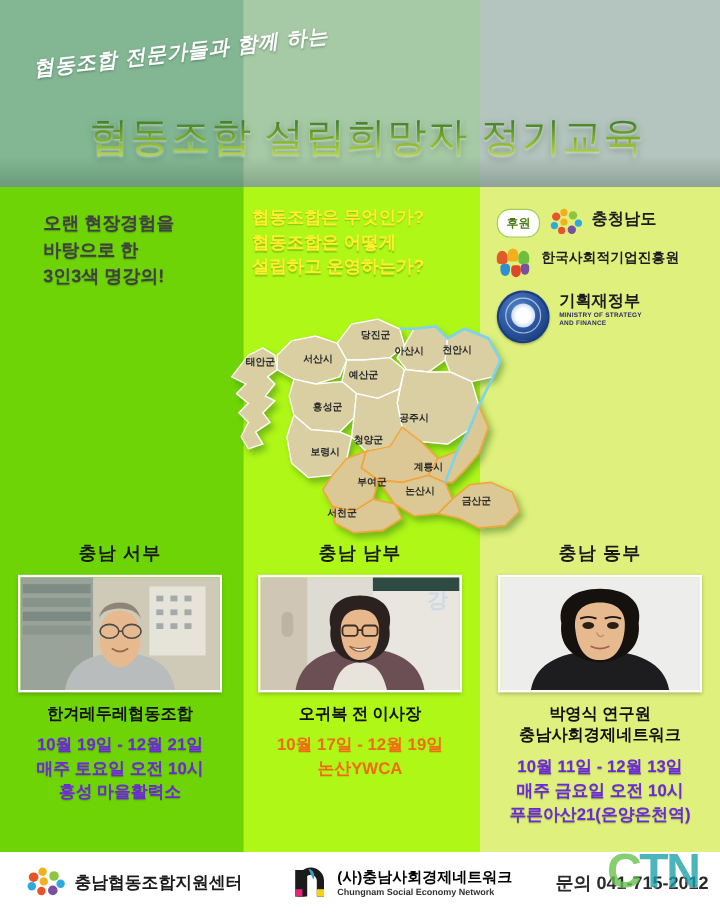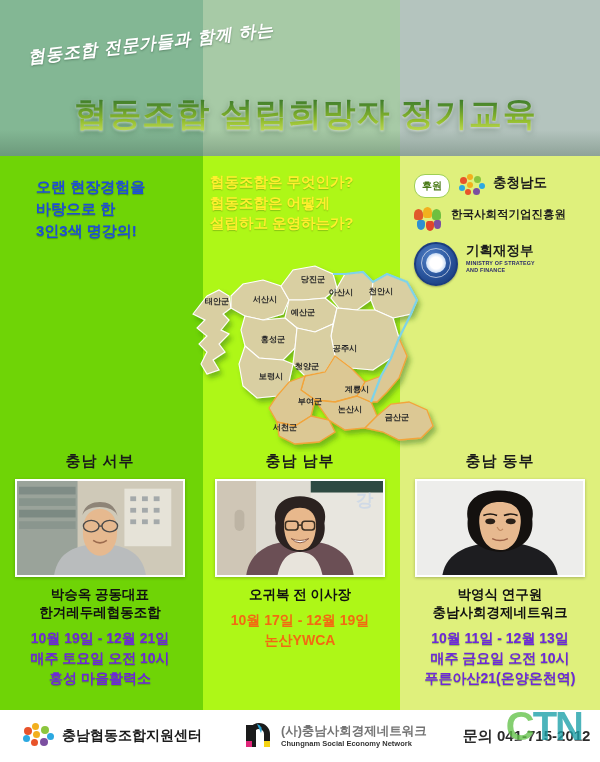--- a/index.html
+++ b/index.html
@@ -31,33 +31,33 @@
     font-size:17px;font-weight:700;color:#ffffff;
     letter-spacing:.5px;
     transform:rotate(-6.5deg);transform-origin:left center;
     text-shadow:0 1px 2px rgba(40,70,50,.45);
     font-style:italic;
     white-space:nowrap;
   }
 
   #main-title{
     position:absolute;left:0;right:0;top:92px;text-align:center;
-    font-size:33px;font-weight:700;letter-spacing:1px;
+    font-size:33px;font-weight:400;letter-spacing:1px;
     background:linear-gradient(to bottom,#2f6b2d 0%,#4e8a2c 28%,#8fbb2c 62%,#d6e96a 100%);
     -webkit-background-clip:text;background-clip:text;color:transparent;
     -webkit-text-fill-color:transparent;
     filter:drop-shadow(0 1px 1px rgba(255,255,255,.55)) drop-shadow(0 2px 3px rgba(30,60,35,.35));
     white-space:nowrap;
     margin-left:11px;
   }
 
   
   #promo{
     position:absolute;left:36px;top:176px;width:165px;
-    color:#1d4ed8;font-size:15px;font-weight:700;line-height:1.45;
+    color:#404040;font-size:15px;font-weight:700;line-height:1.45;
     text-shadow:0 1px 1px rgba(40,90,20,.45);
   }
 
   
   #question{
     position:absolute;left:210px;top:172px;width:200px;
     color:#ffef2e;font-size:14.5px;font-weight:700;line-height:1.42;
     text-shadow:0 1px 1px rgba(70,100,10,.35);
   }
 
@@ -134,21 +134,21 @@
   .ft-seg.s1{left:0;width:203px;background:#6fd406;}
   .ft-seg.s2{left:203px;width:197px;background:#aef717;}
   .ft-seg.s3{left:400px;right:0;background:#dff07c;}
 
   .ft-item{display:flex;align-items:center;}
   .ft-logo1{position:relative;width:34px;height:26px;margin-left:22px;margin-right:6px;flex:0 0 auto;}
   .ft-logo1 i{position:absolute;border-radius:50%;display:block;}
   .ft-text1{font-size:14px;font-weight:700;color:#1b1b1b;white-space:nowrap;}
 
   .ft-logo2{width:30px;height:30px;margin-left:42px;margin-right:7px;flex:0 0 auto;position:relative;}
-  .ft-t2a{font-size:12.5px;font-weight:700;color:#737373;white-space:nowrap;line-height:1.15;}
+  .ft-t2a{font-size:12.5px;font-weight:700;color:#000000;white-space:nowrap;line-height:1.15;}
   .ft-t2b{font-size:7.5px;font-weight:700;color:#333333;white-space:nowrap;}
 
   .ft-phone{margin-left:36px;font-size:15px;font-weight:700;color:#2a2a2a;white-space:nowrap;}
 
   #ctn{
     position:absolute;right:18px;top:-6px;
     font-size:40px;font-weight:700;letter-spacing:-2px;
     color:#1aa0a8;opacity:.78;pointer-events:none;
     text-shadow:0 1px 1px rgba(255,255,255,.5);
   }
@@ -314,21 +314,20 @@
         <path d="M67,36 C70,24 100,24 103,37 C101,28 96,22 85,22 C74,22 68,28 67,36 Z" fill="#8e8477"></path>
         <g stroke="#4a4a4a" stroke-width="1.4" fill="none">
           <ellipse cx="76" cy="47" rx="8" ry="6"></ellipse>
           <ellipse cx="95" cy="47" rx="8" ry="6"></ellipse>
           <path d="M84,47 L87,47"></path>
         </g>
         <path d="M78,62 q7,5 14,0" stroke="#9c6b4e" stroke-width="1.6" fill="none"></path>
       </svg>
     </div>
     <div class="person">
-      <div>박승옥 공동대표</div>
       <div>한겨레두레협동조합</div>
     </div>
     <div class="sched white">
       <div>10월 19일 - 12월 21일</div>
       <div>매주 토요일 오전 10시</div>
       <div>홍성 마을활력소</div>
     </div>
   </div>
 
   <div class="col c2">

